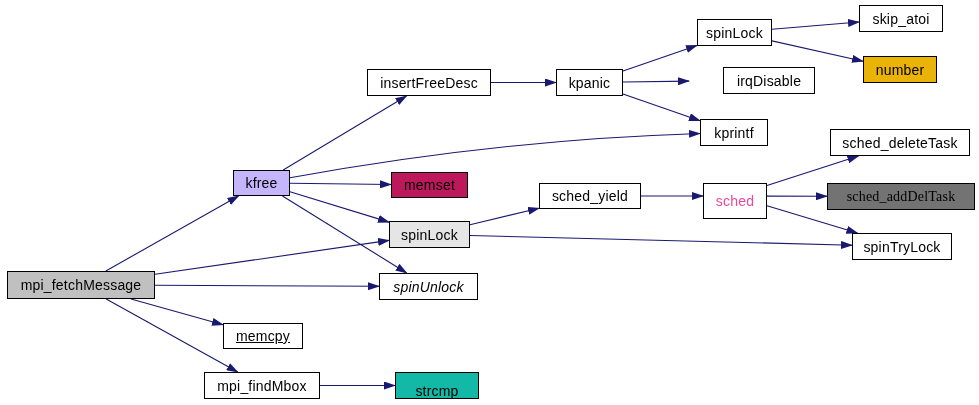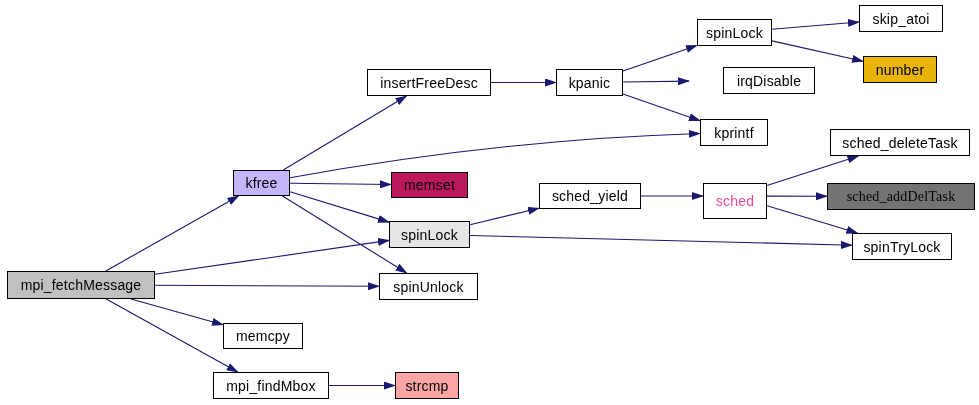--- a/index.html
+++ b/index.html
@@ -116,26 +116,26 @@
       </div>
       <div class="node" style="left: 827px; top: 183px; width: 148px; height: 27px; border-color: rgb(0, 0, 0); background: #737373; color: rgb(0, 0, 0); font-family: Liberation Serif, serif;">
         <span>sched_addDelTask</span>
       </div>
       <div class="node" style="left: 852px; top: 233px; width: 100px; height: 27px; border-color: rgb(0, 0, 0); background: rgb(255, 255, 255); color: rgb(0, 0, 0);">
         <span>spinTryLock</span>
       </div>
       <div class="node" style="left: 389px; top: 221px; width: 81px; height: 27px; border-color: rgb(0, 0, 0); background: #e5e5e5; color: rgb(0, 0, 0);">
         <span>spinLock</span>
       </div>
-      <div class="node" style="left: 379px; top: 273px; width: 99px; height: 27px; border-color: rgb(0, 0, 0); background: rgb(255, 255, 255); color: rgb(0, 0, 0);">
+      <div class="node" style="left: 379px; top: 273px; width: 99px; height: 27px; border-color: rgb(0, 0, 0); background: rgb(255, 255, 255); color: rgb(0, 0, 0); font-style: italic;">
         <span>spinUnlock</span>
       </div>
-      <div class="node" style="left: 223px; top: 323px; width: 80px; height: 26px; border-color: rgb(0, 0, 0); background: rgb(255, 255, 255); color: rgb(0, 0, 0);">
+      <div class="node" style="left: 223px; top: 323px; width: 80px; height: 26px; border-color: rgb(0, 0, 0); background: rgb(255, 255, 255); color: rgb(0, 0, 0); text-decoration: underline;">
         <span>memcpy</span>
       </div>
-      <div class="node" style="left: 204px; top: 372px; width: 116px; height: 27px; border-color: rgb(0, 0, 0); background: rgb(255, 255, 255); color: rgb(0, 0, 0); margin-left: 9px;">
+      <div class="node" style="left: 204px; top: 372px; width: 116px; height: 27px; border-color: rgb(0, 0, 0); background: rgb(255, 255, 255); color: rgb(0, 0, 0);">
         <span>mpi_findMbox</span>
       </div>
-      <div class="node" style="left: 395px; top: 372px; width: 64px; height: 27px; border-color: rgb(0, 0, 0); background: #fca5a5; color: rgb(0, 0, 0);">
+      <div class="node" style="left: 395px; top: 372px; width: 84px; height: 27px; border-color: rgb(0, 0, 0); background: #14b8a6; color: rgb(0, 0, 0); align-items: flex-end;">
         <span>strcmp</span>
       </div>
     </div>
 </div>
 
 </body></html>

